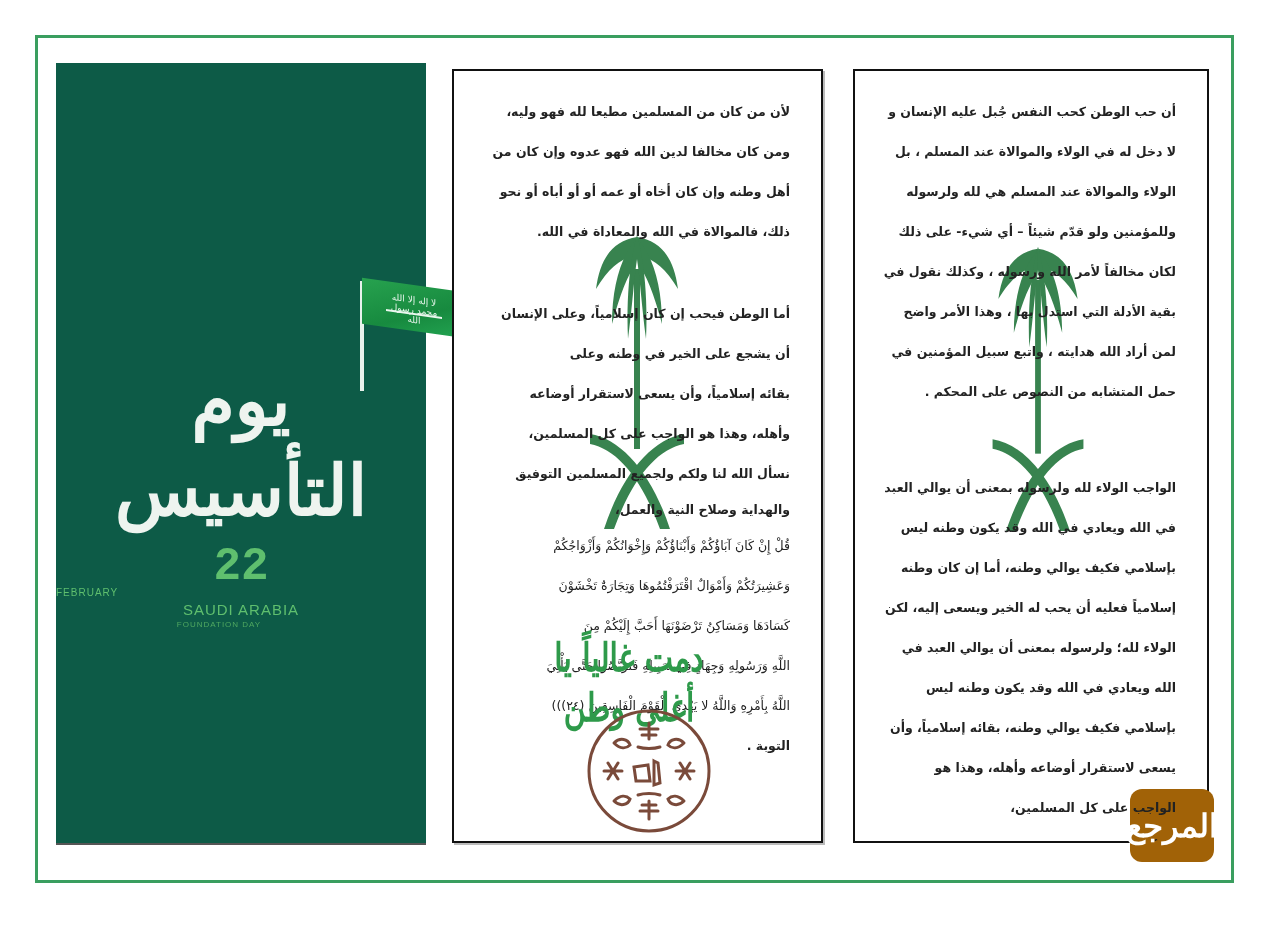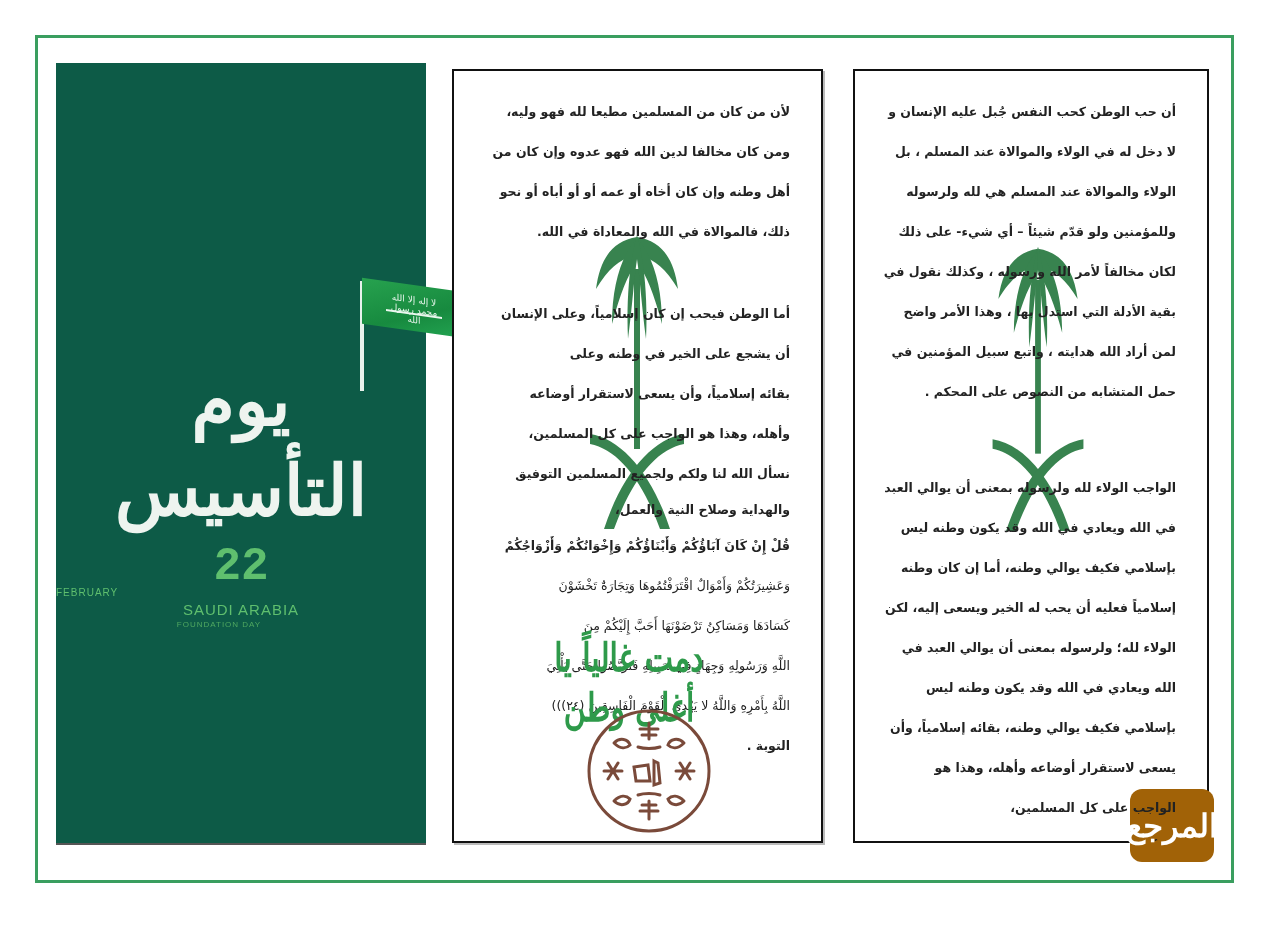--- a/index.html
+++ b/index.html
@@ -108,21 +108,21 @@
     <span class="line">ذلك، فالموالاة في الله والمعاداة في الله.</span>
   </div>
   <div class="gap"></div>
   <div class="para">
     <span class="line">أما الوطن فيحب إن كان إسلامياً، وعلى الإنسان</span>
     <span class="line">أن يشجع على الخير في وطنه وعلى</span>
     <span class="line">بقائه إسلامياً، وأن يسعى لاستقرار أوضاعه</span>
     <span class="line">وأهله، وهذا هو الواجب على كل المسلمين،</span>
     <span class="line">نسأل الله لنا ولكم ولجميع المسلمين التوفيق</span>
     <span class="line" style="height:32px;line-height:32px">والهداية وصلاح النية والعمل،</span>
-    <span class="line" style="font-weight:bold">قُلْ إِنْ كَانَ آبَاؤُكُمْ وَأَبْنَاؤُكُمْ وَإِخْوَانُكُمْ وَأَزْوَاجُكُمْ</span>
+    <span class="line" style="font-weight:normal">قُلْ إِنْ كَانَ آبَاؤُكُمْ وَأَبْنَاؤُكُمْ وَإِخْوَانُكُمْ وَأَزْوَاجُكُمْ</span>
     <span class="line" style="font-weight:normal">وَعَشِيرَتُكُمْ وَأَمْوَالٌ اقْتَرَفْتُمُوهَا وَتِجَارَةٌ تَخْشَوْنَ</span>
     <span class="line" style="font-weight:normal">كَسَادَهَا وَمَسَاكِنُ تَرْضَوْنَهَا أَحَبَّ إِلَيْكُمْ مِنَ</span>
     <span class="line" style="font-weight:normal">اللَّهِ وَرَسُولِهِ وَجِهَادٍ فِي سَبِيلِهِ فَتَرَبَّصُوا حَتَّى يَأْتِيَ</span>
     <span class="line" style="font-weight:normal">اللَّهُ بِأَمْرِهِ وَاللَّهُ لا يَهْدِي الْقَوْمَ الْفَاسِقِينَ (٢٤)))</span>
     <span class="line">التوبة .</span>
   </div>
   <div class="slogan">دمت غالياً يا أغلى وطن</div>
   <svg class="seal" viewBox="0 0 130 140">
     <circle cx="65" cy="70" r="60" fill="none" stroke="#7a4a3a" stroke-width="3"></circle>
     <g stroke="#7a4a3a" stroke-width="3" fill="none" stroke-linecap="round">

